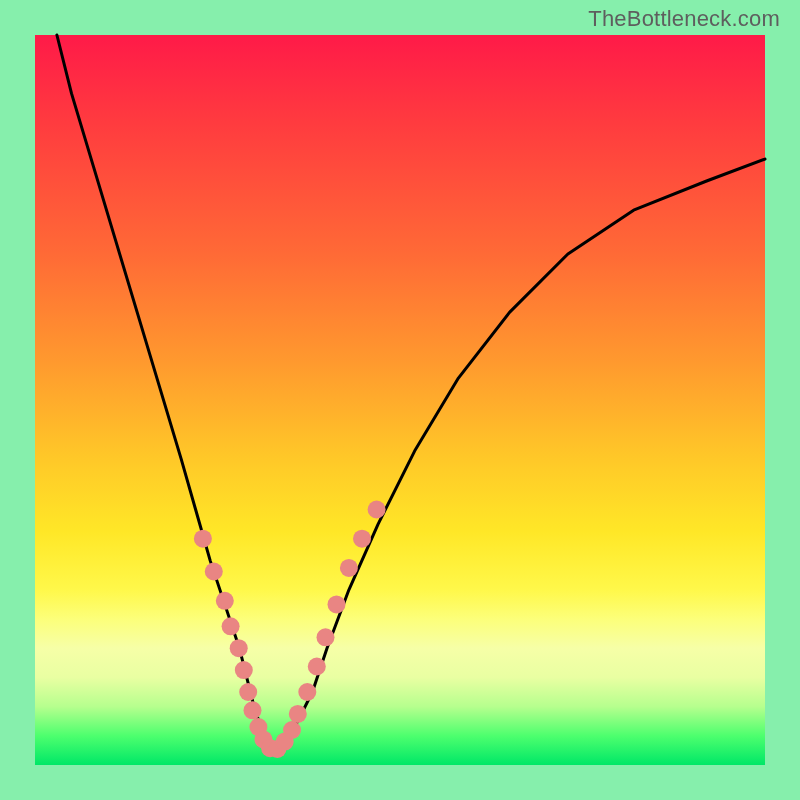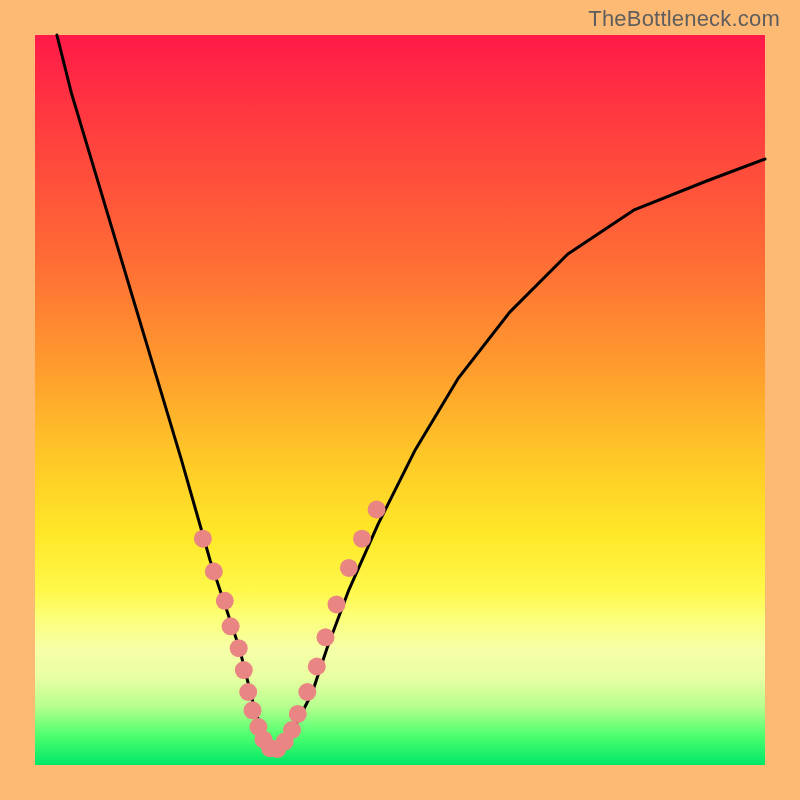--- a/index.html
+++ b/index.html
@@ -7,21 +7,21 @@
     padding: 0;
     width: 800px;
     height: 800px;
     overflow: hidden;
     background: #000;
     font-family: Arial, Helvetica, sans-serif;
   }
   .frame {
     position: absolute;
     inset: 0;
-    background: #fdba74;
+    background: #86efac;
     text-align: right;
   }
   .plot {
     position: absolute;
     left: 35px;
     top: 35px;
     width: 730px;
     height: 730px;
     
     background: linear-gradient(

